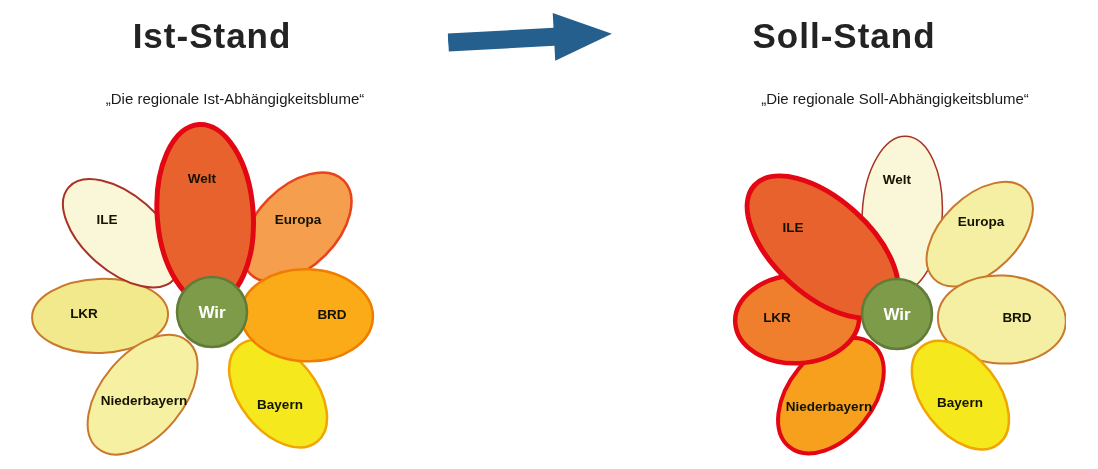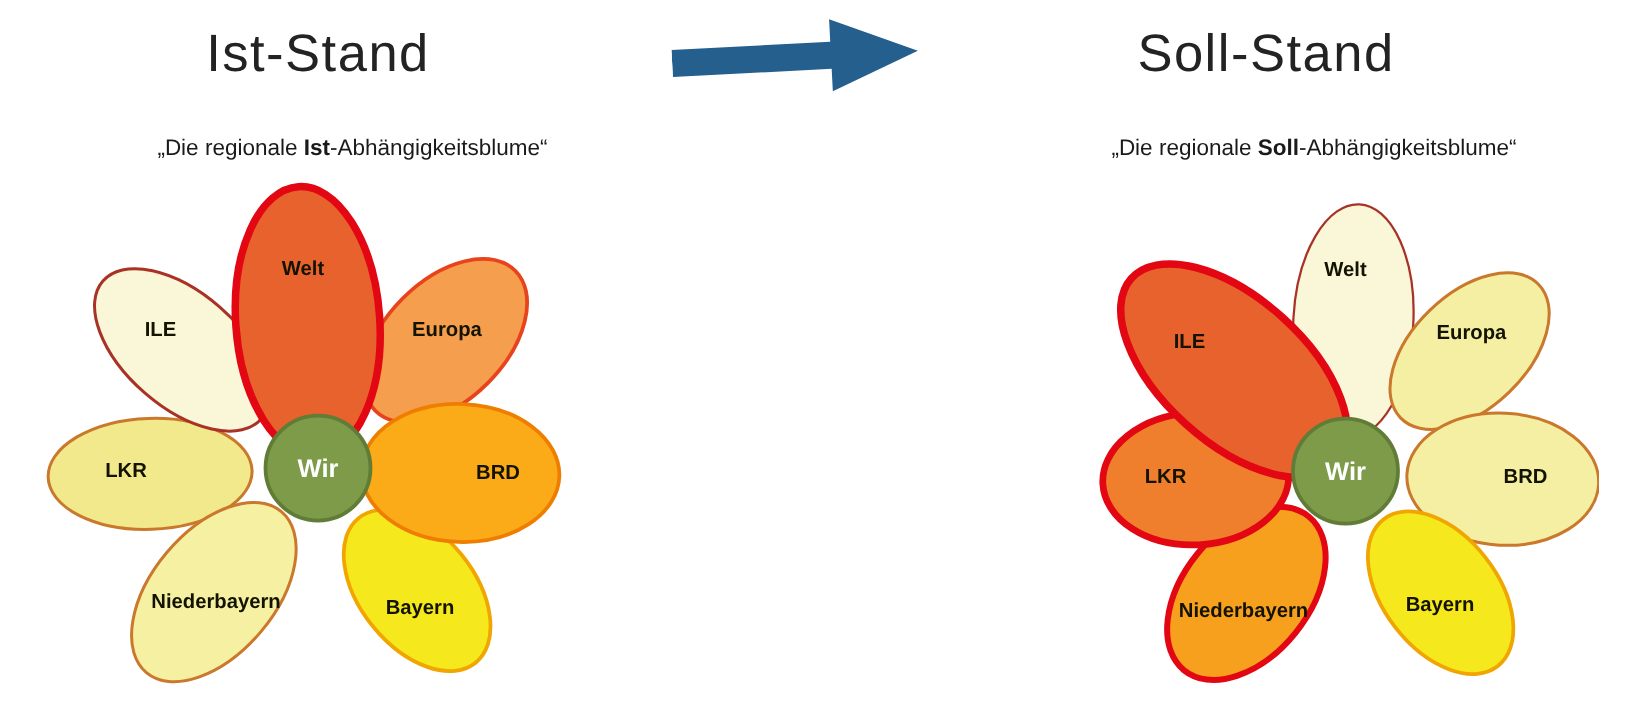--- a/index.html
+++ b/index.html
@@ -1,30 +1,30 @@
 <!DOCTYPE html>
 <html><head>
 <meta charset="utf-8">
 <style>
   * { margin:0; padding:0; box-sizing:border-box; }
   html,body { width:1098px; height:469px; background:#ffffff; overflow:hidden; }
   body { position:relative; font-family:"Liberation Sans", sans-serif; }
 
   .title { position:absolute; top:16px; width:280px; text-align:center;
-           font-size:35px; font-weight:normal; color:#232323; letter-spacing:1px; }
+           font-size:35px; font-weight:bold; color:#232323; letter-spacing:1px; }
   .title.left  { left:72px; }
   .title.right { left:704px; }
 
   .arrow-svg { position:absolute; left:448px; top:12px; transform:rotate(-3deg); }
 
   .subtitle { position:absolute; top:90px; width:400px; text-align:center;
               font-size:15px; color:#1a1a1a; }
-  .subtitle b { font-weight:bold; }
+  .subtitle b { font-weight:normal; }
   .subtitle.left  { left:35px; }
-  .subtitle.right { left:676px; }
+  .subtitle.right { left:695px; }
 
   .flower { position:absolute; top:106px; }
   .flower.left  { left:28px; }
   .flower.right { left:716px; }
 
   .petal-label  { font-size:13.5px; font-weight:bold; fill:#131300;
                   text-anchor:middle; font-family:"Liberation Sans", sans-serif; }
   .center-label { font-size:17px; font-weight:bold; fill:#ffffff;
                   text-anchor:middle; font-family:"Liberation Sans", sans-serif; }
 </style>

